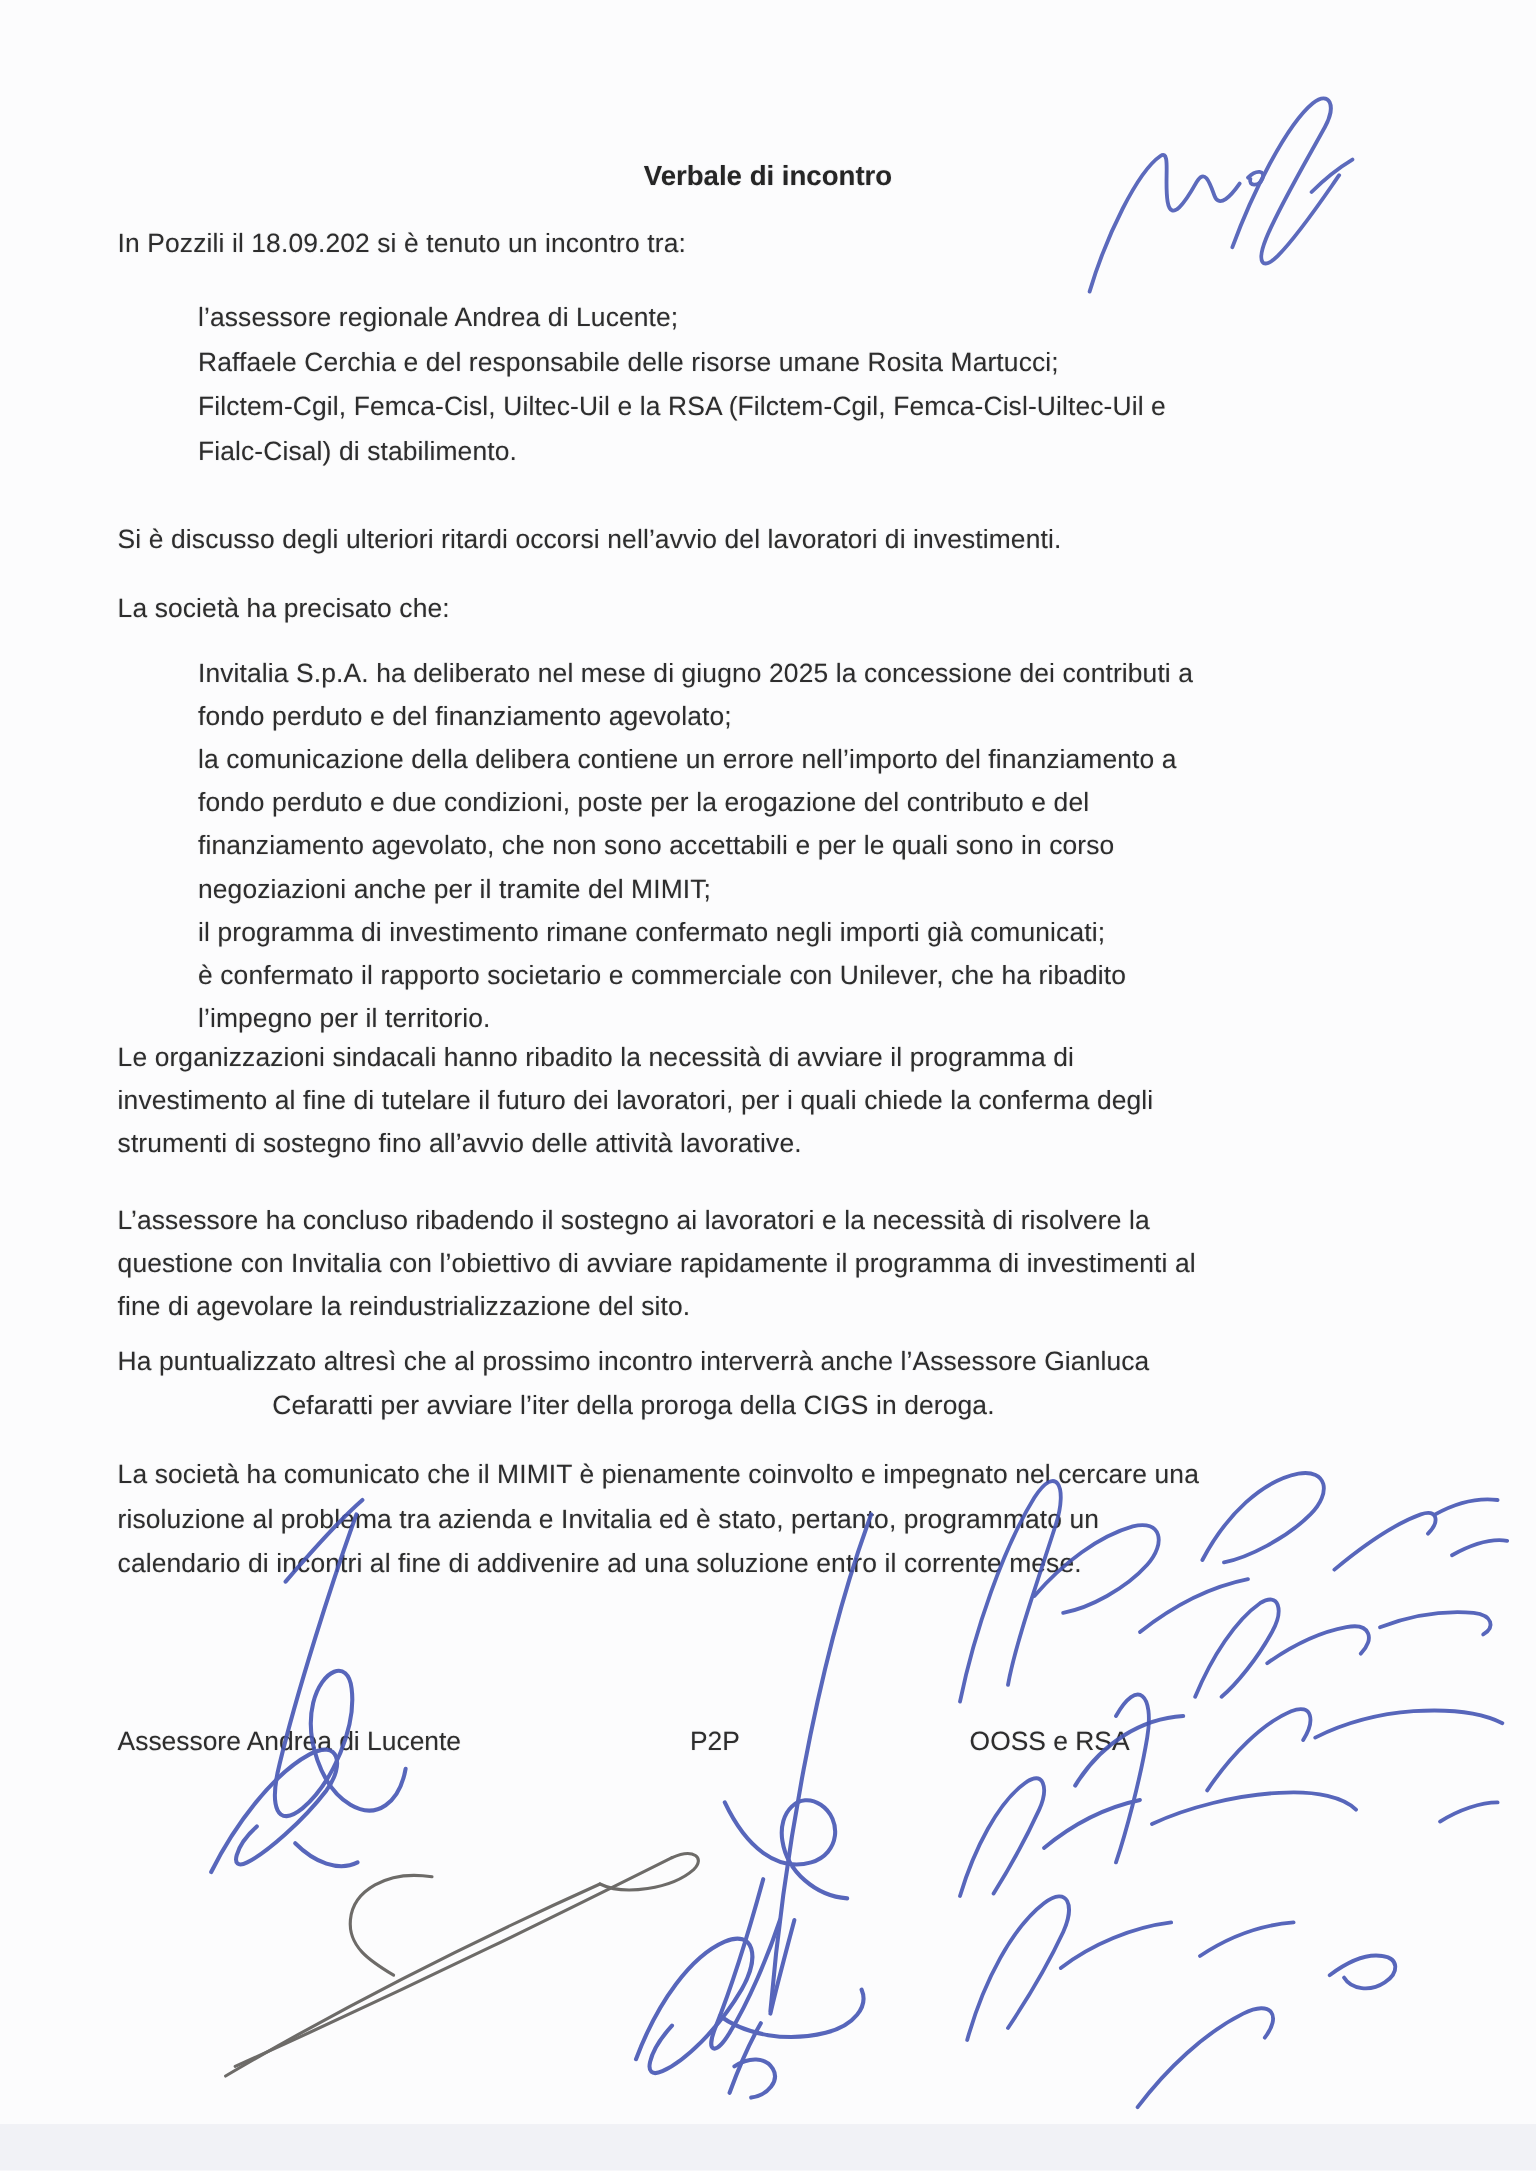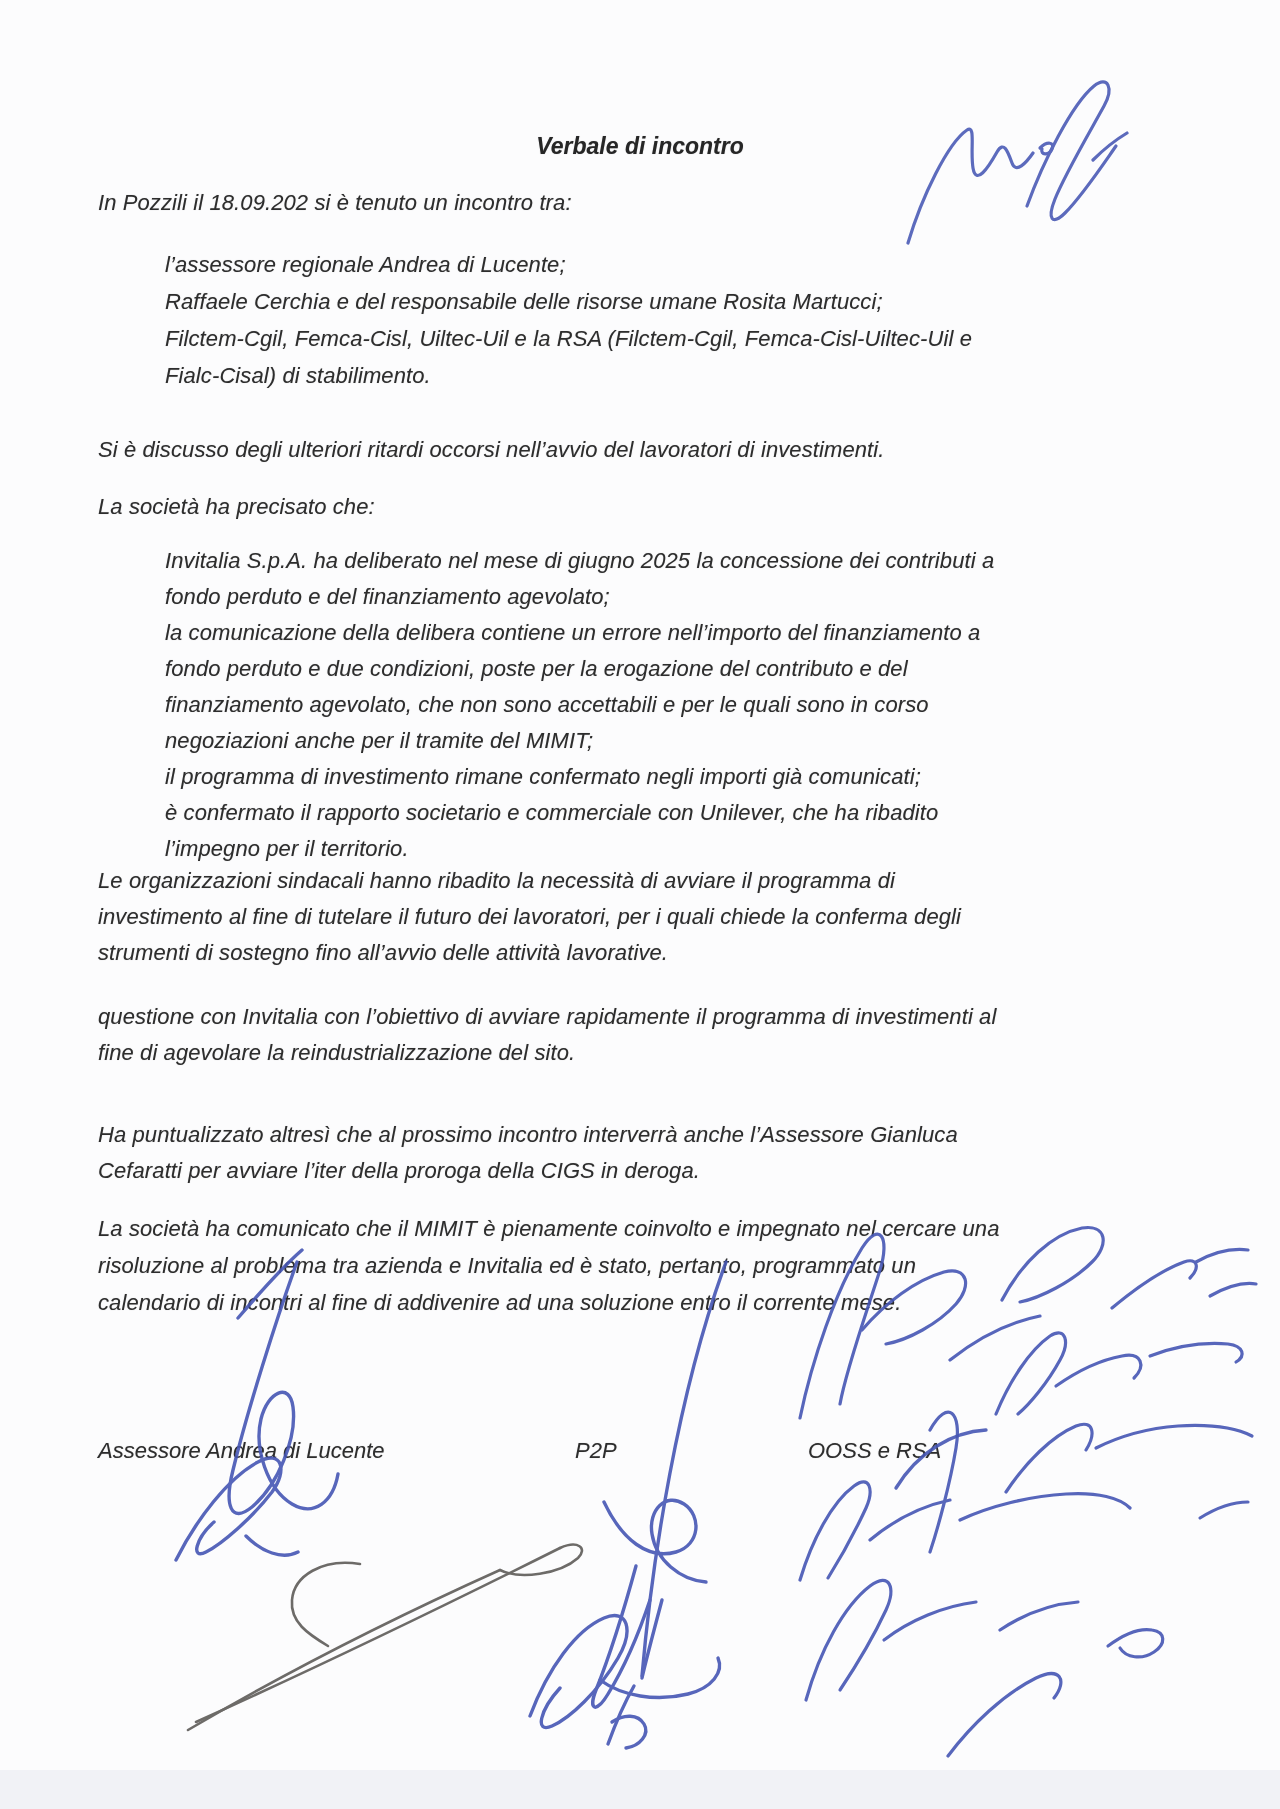--- a/index.html
+++ b/index.html
@@ -3,21 +3,21 @@
 <meta charset="utf-8">
 <style>
   html,body{margin:0;padding:0;}
   body{
     width:1280px;height:1809px;
     font-family:"Liberation Sans","DejaVu Sans",sans-serif;
     background:#fcfcfd;
   }
   .page{
     position:relative;width:1280px;height:1809px;
-    background:#fcfcfd;overflow:hidden;font-style:italic;
+    background:#fcfcfd;overflow:hidden;
   }
   .para{
     position:absolute;
     color:#2d2d2d;
     font-size:22px;
     line-height:37px;
     white-space:nowrap;
     text-shadow:0 0 1px rgba(45,45,45,0.28);
     letter-spacing:0.1px;
   }
@@ -84,25 +84,26 @@
     <div>l’impegno per il territorio.</div>
   </div>
 
   <div class="para tight" style="top:863px;left:98px;">
     <div>Le organizzazioni sindacali hanno ribadito la necessità di avviare il programma di</div>
     <div>investimento al fine di tutelare il futuro dei lavoratori, per i quali chiede la conferma degli</div>
     <div>strumenti di sostegno fino all’avvio delle attività lavorative.</div>
   </div>
 
   <div class="para tight" style="top:999px;left:98px;">
+    <div>L’assessore ha concluso ribadendo il sostegno ai lavoratori e la necessità di risolvere la</div>
     <div>questione con Invitalia con l’obiettivo di avviare rapidamente il programma di investimenti al</div>
     <div>fine di agevolare la reindustrializzazione del sito.</div>
   </div>
 
-  <div class="para tight" style="top:1117px;left:98px;">
+  <div class="para tight" style="top:1117px;left:98px;text-align:center;">
     <div>Ha puntualizzato altresì che al prossimo incontro interverrà anche l’Assessore Gianluca</div>
     <div>Cefaratti per avviare l’iter della proroga della CIGS in deroga.</div>
   </div>
 
   <div class="para" style="top:1210px;left:98px;">
     <div>La società ha comunicato che il MIMIT è pienamente coinvolto e impegnato nel cercare una</div>
     <div>risoluzione al problema tra azienda e Invitalia ed è stato, pertanto, programmato un</div>
     <div>calendario di incontri al fine di addivenire ad una soluzione entro il corrente mese.</div>
   </div>
 

